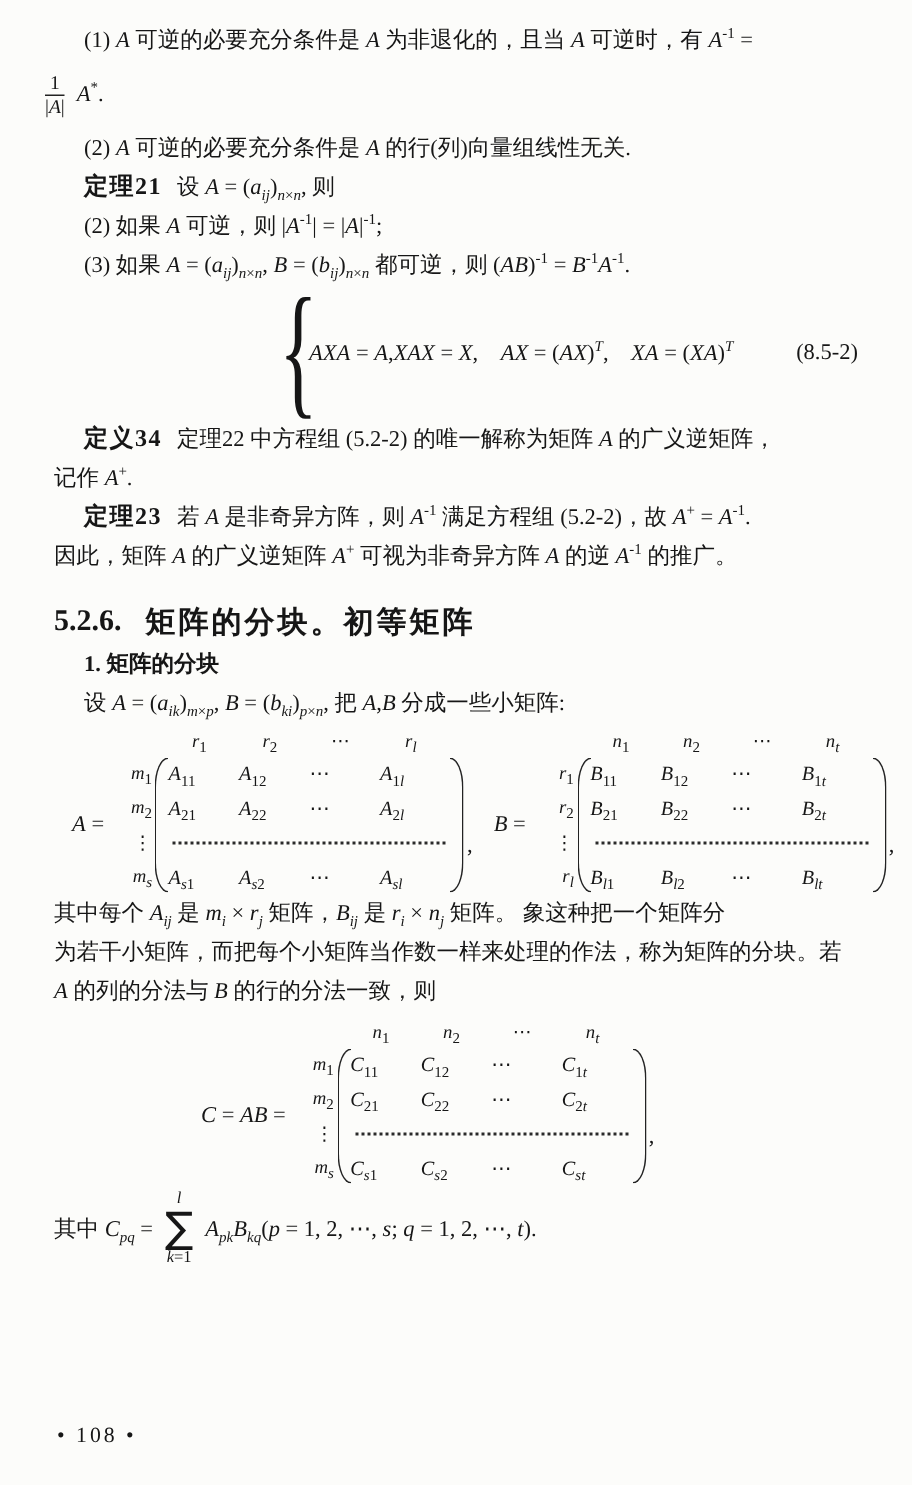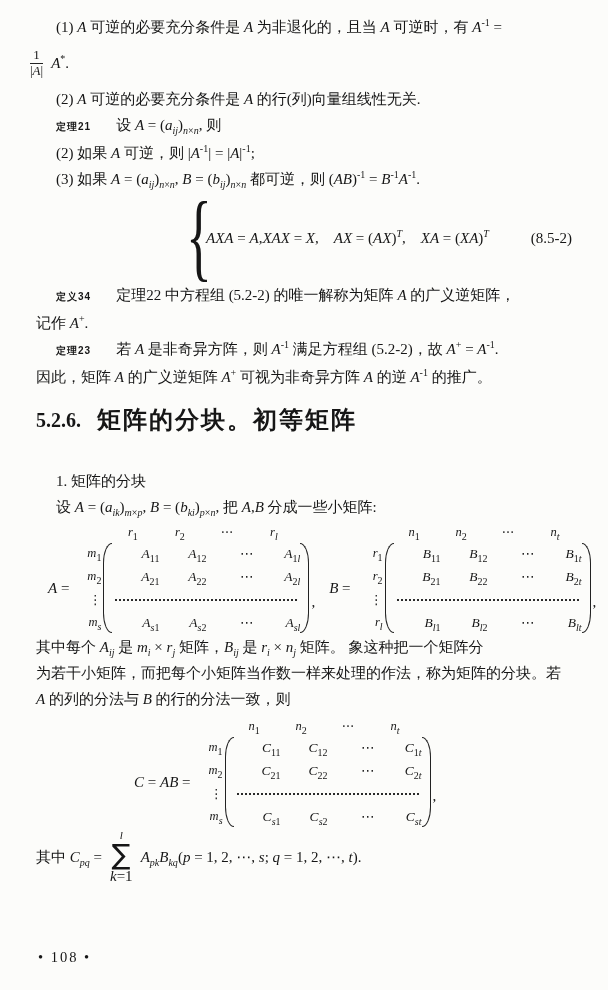--- a/index.html
+++ b/index.html
@@ -6,68 +6,68 @@
   .page{
     width:608px;height:990px;box-sizing:border-box;position:relative;
     margin:0;background:#fcfcfa;color:#161616;overflow:hidden;
     padding:14px 24px 0 36px;
     font-family:"Liberation Serif","DejaVu Serif",serif;
   }
   .l{font-size:15px;line-height:26px;white-space:nowrap;}
   .pind{padding-left:20px;}
   i{font-style:italic;}
   sub,sup{font-size:10px;line-height:0;}
-  b.thm-label{font-family:Liberation Sans, sans-serif;font-size:10px;margin-right:25px;letter-spacing:1px;}
+  b.thm-label{font-family:Liberation Serif, serif;font-size:16px;margin-right:10px;letter-spacing:1px;}
   
   .frac-line{height:46px;display:flex;align-items:center;font-size:15px;margin-left:-6px;}
   .frac{display:inline-flex;flex-direction:column;align-items:center;font-size:13px;line-height:1.15;margin-right:8px;}
   .frac .bar{border-top:1.4px solid #222;align-self:stretch;height:0;}
   
   .eq-block{position:relative;display:flex;align-items:center;margin-left:150px;margin-top:2px;}
   .brace{height:88px;display:flex;align-items:center;width:20px;}
   .brace::before{content:"{";display:block;font-size:98px;line-height:1;font-weight:400;
     transform:scaleX(0.55) scaleY(1.0);transform-origin:left center;margin-top:-4px;}
   .eqs{display:flex;flex-direction:row;}
   .eq{font-size:15px;line-height:22px;white-space:nowrap;}
   .eq.ind{margin-left:15px;}
   .eq-label{position:absolute;right:12px;top:50%;transform:translateY(-50%);font-size:15px;}
   
   .sec-h{margin-top:14px;height:32px;display:flex;align-items:center;font-weight:bold;}
   .sec-num{font-size:20px;margin-right:16px;text-align:center;}
-  .sec-title{font-size:24px;letter-spacing:2px;}
-  .sub-h{font-weight:normal;margin-top:32px;}
+  .sec-title{font-size:20px;letter-spacing:2px;}
+  .sub-h{font-weight:bold;}
   
   .mats{display:flex;margin-left:12px;margin-top:2px;}
   .matB{margin-left:14px;}
   .matC{margin-left:98px;margin-top:4px;}
   .matrix{display:inline-flex;align-items:flex-start;}
   .m-lhs{align-self:center;margin-top:20px;margin-right:6px;font-size:15px;white-space:nowrap;}
   .m-wrap{display:inline-flex;flex-direction:column;}
   .m-head{display:flex;height:20px;}
   .m-hspacer{width:34px;}
   .m-collabels{display:grid;align-items:center;}
   .m-clabel{text-align:center;font-size:12.5px;}
   .m-bodyrow{display:flex;}
   .m-rowlabels{display:grid;grid-auto-rows:23px;width:26px;justify-items:end;align-items:center;
     padding-right:2px;font-size:12.5px;}
   .m-cells{display:grid;grid-auto-rows:23px;align-items:center;}
-  .m-cell{text-align:right;font-size:13.5px;}
+  .m-cell{text-align:left;font-size:13.5px;}
   .m-dots{grid-column:1/-1;align-self:center;border-bottom:2px dotted #2a2a2a;height:0;margin:0 3px;}
   .paren{width:8px;align-self:stretch;margin:1px 0;}
   .pl{border-left:1.6px solid #222;border-top:1.6px solid #222;border-bottom:1.6px solid #222;
     border-radius:9px 0 0 9px / 20px 0 0 20px;}
   .pr{border-right:1.6px solid #222;border-top:1.6px solid #222;border-bottom:1.6px solid #222;
     border-radius:0 9px 9px 0 / 0 20px 20px 0;}
   .m-trail{align-self:center;position:relative;top:14px;margin-left:2px;font-size:15px;}
   
   .sum-line{display:flex;align-items:center;margin-top:2px;height:54px;font-size:15px;}
   .sigma{display:inline-flex;flex-direction:column;align-items:center;line-height:1;margin:0 8px;}
   .sigma .s-top{font-size:11px;margin-bottom:1px;}
   .sigma .s-sym{font-size:28px;font-family:"DejaVu Sans",sans-serif;line-height:0.9;}
-  .sigma .s-bot{font-size:15px;margin-top:2px;}
+  .sigma .s-bot{font-size:11px;margin-top:2px;}
   .page-num{position:absolute;left:38px;bottom:24px;font-size:14.5px;letter-spacing:2px;text-align:right;}
 </style>
 </head>
 <body>
 
 <div class="page">
 
   <div class="l pind">(1) <i>A</i> 可逆的必要充分条件是 <i>A</i> 为非退化的，且当 <i>A</i> 可逆时，有 <i>A</i><sup>-1</sup> =</div>
 
   <div class="frac-line">

